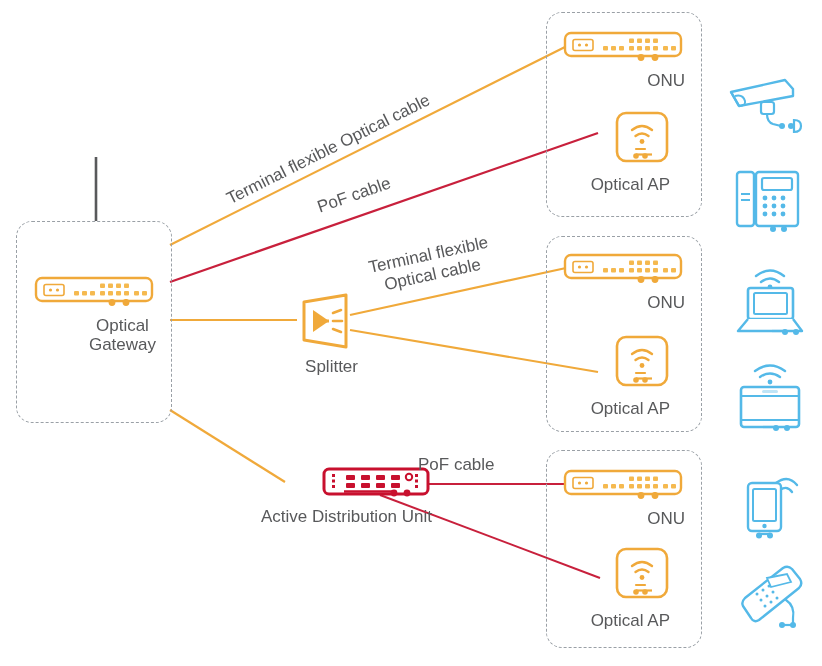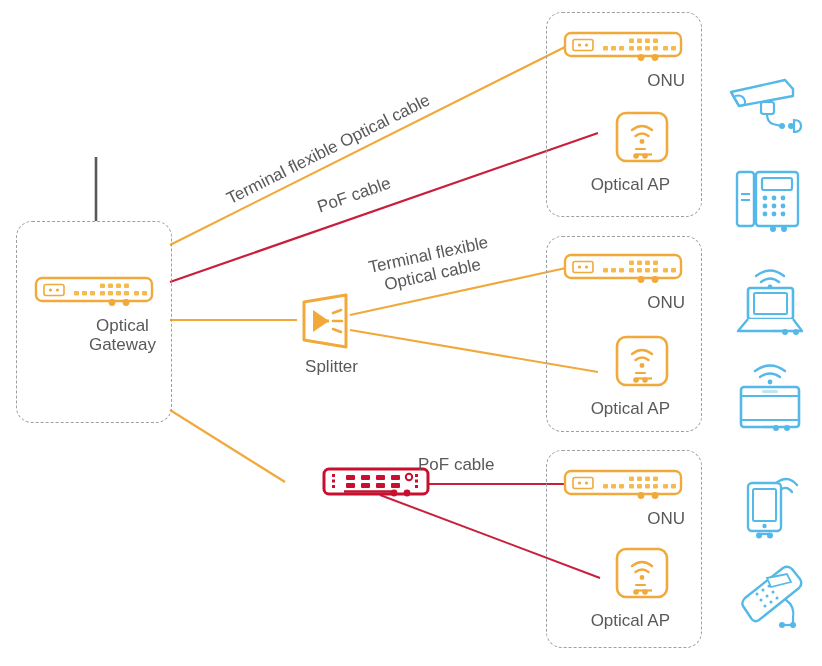--- a/index.html
+++ b/index.html
@@ -172,20 +172,21 @@
         <rect x="69" y="17" width="9" height="5" rx="1"></rect>
         <rect x="93" y="8" width="3" height="3"></rect>
         <rect x="93" y="13.5" width="3" height="3"></rect>
         <rect x="93" y="19" width="3" height="3"></rect>
       </g>
       <circle cx="87" cy="11" r="3.2" fill="none" stroke="#c8102e" stroke-width="2"></circle>
       <path d="M22 25.5 L72 25.5" stroke="#c8102e" stroke-width="2.6"></path>
       <circle cx="72" cy="27" r="3.4" fill="#c8102e"></circle>
       <circle cx="85" cy="27" r="3.4" fill="#c8102e"></circle>
     </svg>
+    <div class="node-label">Active Distribution Unit</div>
   </div>
 
   <div class="zone" style="left:546px; top:12px; width:156px; height:205px;"></div>
 
   <div class="node" style="left:563px; top:30px; width:122px;">
     <svg width="122" height="34" viewBox="0 0 122 34">
       <rect x="2" y="3" width="116" height="23" rx="6" ry="6" fill="#ffffff" stroke="#f0a93a" stroke-width="2.4"></rect>
       <rect x="10" y="9.5" width="20" height="11" rx="2" fill="#ffffff" stroke="#f0a93a" stroke-width="1.6"></rect>
       <circle cx="16.5" cy="15" r="1.6" fill="#f0a93a"></circle>
       <circle cx="23.5" cy="15" r="1.6" fill="#f0a93a"></circle>

